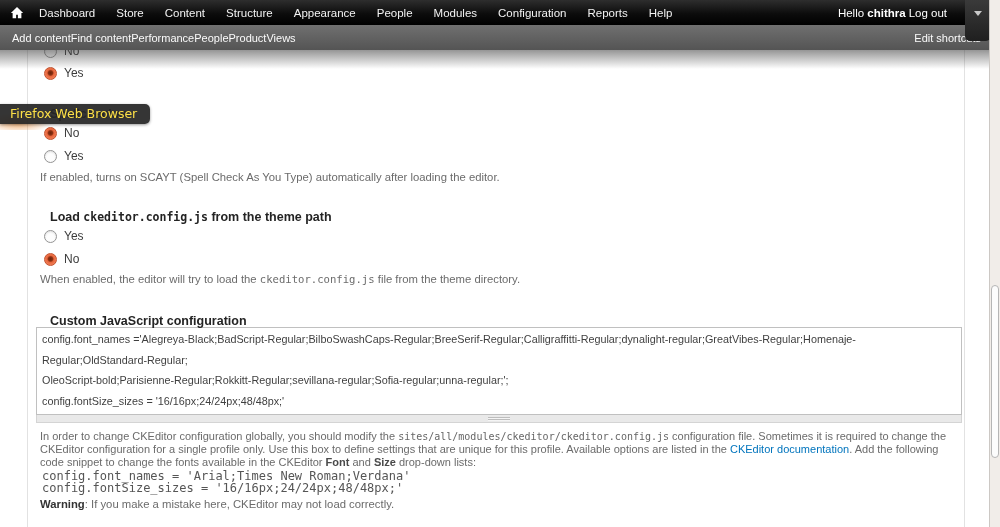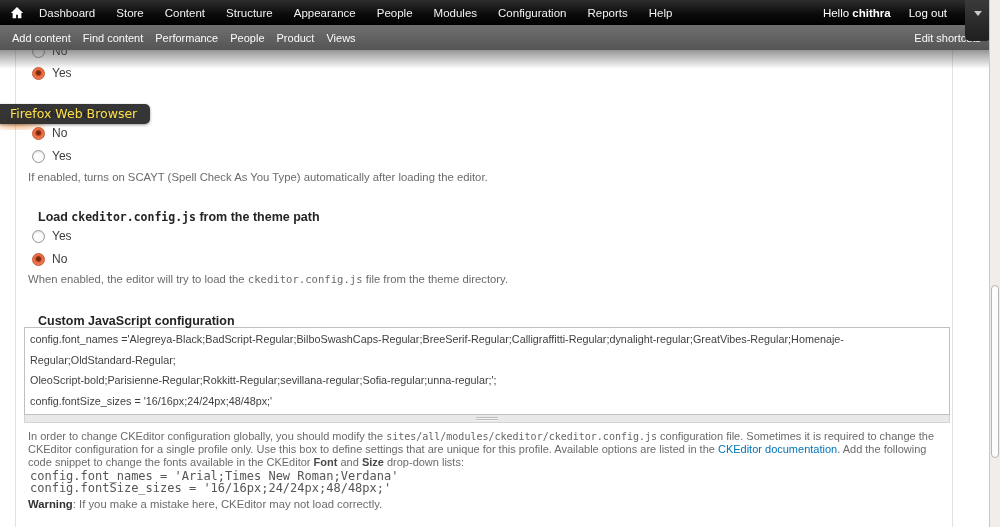--- a/index.html
+++ b/index.html
@@ -6,56 +6,56 @@
   html,body { width:1000px; height:527px; overflow:hidden; background:#fff;
     font-family:"Liberation Sans", sans-serif; }
 
   
   .toolbar { position:absolute; top:0; left:0; width:989px; height:25px; z-index:10;
     background:linear-gradient(#2e2e2e, #0c0c0c 55%, #000);
     display:flex; align-items:center; }
   .home-btn { margin-left:9px; width:16px; height:16px; display:flex; align-items:center; justify-content:center; cursor:pointer; }
   .menu { display:flex; gap:21px; margin-left:14px; font-size:11.5px; }
   .menu span { color:#f2f2f2; cursor:pointer; }
-  .toolbar-right { margin-left:auto; padding-right:42px; display:flex; gap:18px;
+  .toolbar-right { margin-left:auto; padding-right:42px; display:flex; gap:3px;
     align-items:center; font-size:11.5px; color:#fff; }
   .greeting b { font-weight:bold; }
   .logout { color:#fff; cursor:pointer; }
   .toggle-tab { position:absolute; top:0; right:9px; width:26px; height:41px; z-index:11;
     background:linear-gradient(#3a3a3a, #1f1f1f); border-radius:0 0 5px 5px;
     display:flex; justify-content:center; align-items:flex-start; padding-top:11px; cursor:pointer; }
   .caret-down { width:0; height:0; border-left:4px solid transparent;
     border-right:4px solid transparent; border-top:5px solid #c9c9c9; }
 
   
   .shortcuts { position:absolute; top:25px; left:0; width:989px; height:25px; z-index:10;
     background:linear-gradient(#707070, #545454);
     display:flex; align-items:center; font-size:11px; color:#fbfbfb; }
-  .shortcuts-left { display:flex; gap:12px; margin-left:12px; }
+  .shortcuts-left { display:flex; margin-left:12px; }
   .shortcuts-left span, .edit-shortcuts { cursor:pointer; }
   .edit-shortcuts { margin-left:auto; padding-right:8px; }
   .bar-shadow { position:absolute; top:50px; left:0; width:989px; height:19px; z-index:9;
     background:linear-gradient(rgba(62,62,62,.55), rgba(255,255,255,0)); pointer-events:none; }
 
   
   .tooltip-glow { position:absolute; left:0; top:112px; width:52px; height:18px; z-index:19;
     background:radial-gradient(ellipse at 35% 60%, rgba(233,126,30,.6), rgba(233,126,30,0) 70%); }
   .os-tooltip { position:absolute; left:0; top:104px; height:20px; z-index:20;
     background:rgba(38,38,38,.93); color:#fde047; font-size:12.5px;
     border-radius:0 5px 5px 0; padding:2px 13px 0 10px;
     font-family:"DejaVu Sans", sans-serif; box-shadow:0 1px 3px rgba(0,0,0,.4); }
 
   
   .scrollbar { position:absolute; top:0; right:0; width:11px; height:527px; z-index:12;
     background:#f1ede9; border-left:1px solid #ccc8c4; }
   .scroll-thumb { position:absolute; left:1px; top:285px; width:8px; height:173px;
     background:#fcfcfc; border:1px solid #b5b5b5; border-radius:5px; }
 
   
-  .content { position:absolute; top:0; left:15px; width:938px; height:527px; z-index:1;
+  .content { position:absolute; top:0; left:27px; width:938px; height:527px; z-index:1;
     border-left:1px solid #e2e2e2; border-right:1px solid #e2e2e2;
     padding:43px 2px 0 8px; }
   .radio-row { display:flex; align-items:center; gap:7px; margin-left:8px; height:14px; }
   .radio { width:13px; height:13px; border-radius:50%; background:#fdfdfd;
     border:1px solid #949494; flex:0 0 13px;
     box-shadow:inset 0 1px 2px rgba(0,0,0,.12); cursor:pointer; }
   .radio.selected { border:1px solid #c4512d;
     background:radial-gradient(circle at 50% 45%, #6b2208 0%, #8c3113 27%, #e8663c 42%, #f0815a 75%, #ee6a3e 100%);
     box-shadow:none; }
   .radio-label { font-size:12px; color:#3c3c3c; cursor:pointer; }

